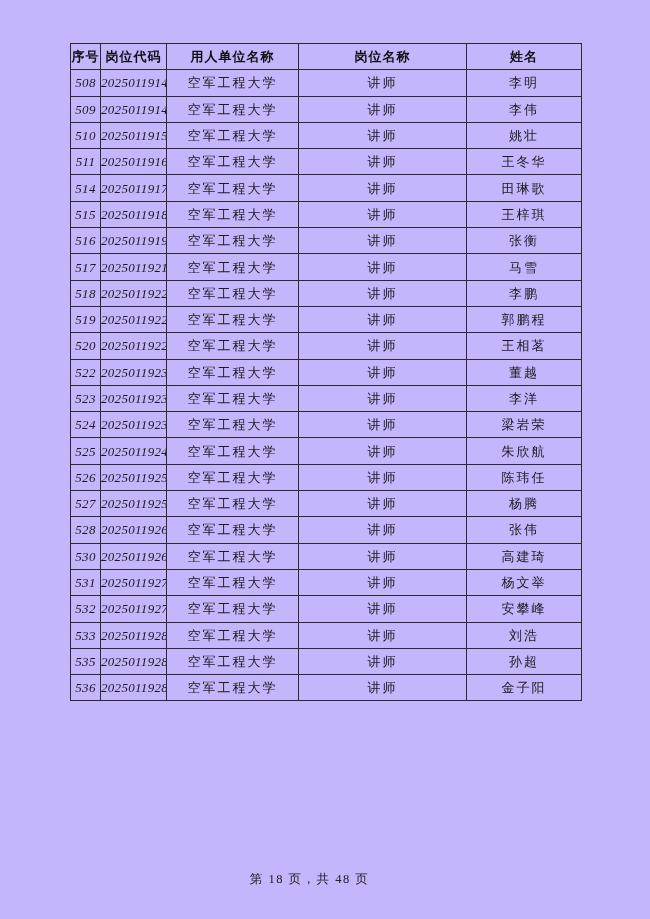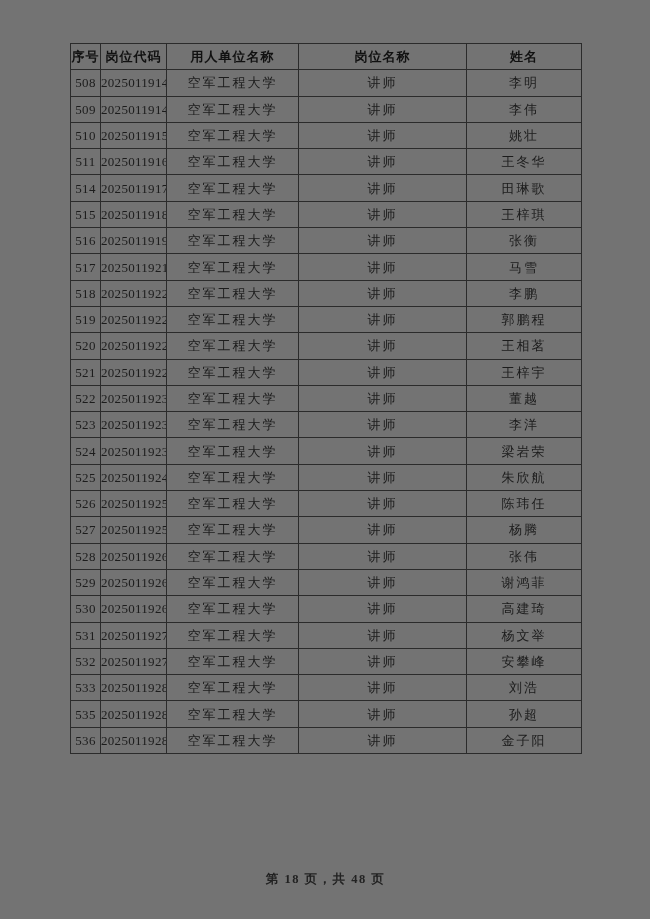--- a/index.html
+++ b/index.html
@@ -4,21 +4,21 @@
 <style>
   html, body {
     margin: 0;
     padding: 0;
     background: #ffffff;
   }
   .page {
     position: relative;
     width: 650px;
     height: 919px;
-    background: #737373;
+    background: #c4b5fd;
     font-family: "Liberation Serif", "DejaVu Serif", serif;
     color: #1c1c1c;
     overflow: hidden;
   }
   table.roster {
     position: absolute;
     left: 70px;
     top: 43px;
     width: 511px;
     border-collapse: collapse;
@@ -45,31 +45,31 @@
   }
   
   table.roster td:nth-child(3),
   table.roster td:nth-child(4),
   table.roster td:nth-child(5) {
     letter-spacing: 2px;
   }
   table.roster td:nth-child(1),
   table.roster td:nth-child(2) {
     letter-spacing: 0.3px;
+    font-style: italic;
   }
   .footer {
     position: absolute;
-    left: 70px;
+    left: 54px;
     top: 871px;
     width: 511px;
     text-align: center;
     font-size: 12.5px;
     letter-spacing: 1.5px;
     color: #222222;
-    font-weight: bold;
   }
 </style>
 </head>
 <body>
 
 <div class="page">
 
   <table class="roster">
     <colgroup>
       <col style="width:30px">
@@ -159,27 +159,20 @@
           <td>郭鹏程</td>
         </tr>
         <tr>
           <td>520</td>
           <td>2025011922</td>
           <td>空军工程大学</td>
           <td>讲师</td>
           <td>王相茗</td>
         </tr>
         <tr>
-          <td>521</td>
-          <td>2025011922</td>
-          <td>空军工程大学</td>
-          <td>讲师</td>
-          <td>王梓宇</td>
-        </tr>
-        <tr>
           <td>522</td>
           <td>2025011923</td>
           <td>空军工程大学</td>
           <td>讲师</td>
           <td>董越</td>
         </tr>
         <tr>
           <td>523</td>
           <td>2025011923</td>
           <td>空军工程大学</td>
@@ -215,27 +208,20 @@
           <td>杨腾</td>
         </tr>
         <tr>
           <td>528</td>
           <td>2025011926</td>
           <td>空军工程大学</td>
           <td>讲师</td>
           <td>张伟</td>
         </tr>
         <tr>
-          <td>529</td>
-          <td>2025011926</td>
-          <td>空军工程大学</td>
-          <td>讲师</td>
-          <td>谢鸿菲</td>
-        </tr>
-        <tr>
           <td>530</td>
           <td>2025011926</td>
           <td>空军工程大学</td>
           <td>讲师</td>
           <td>高建琦</td>
         </tr>
         <tr>
           <td>531</td>
           <td>2025011927</td>
           <td>空军工程大学</td>

